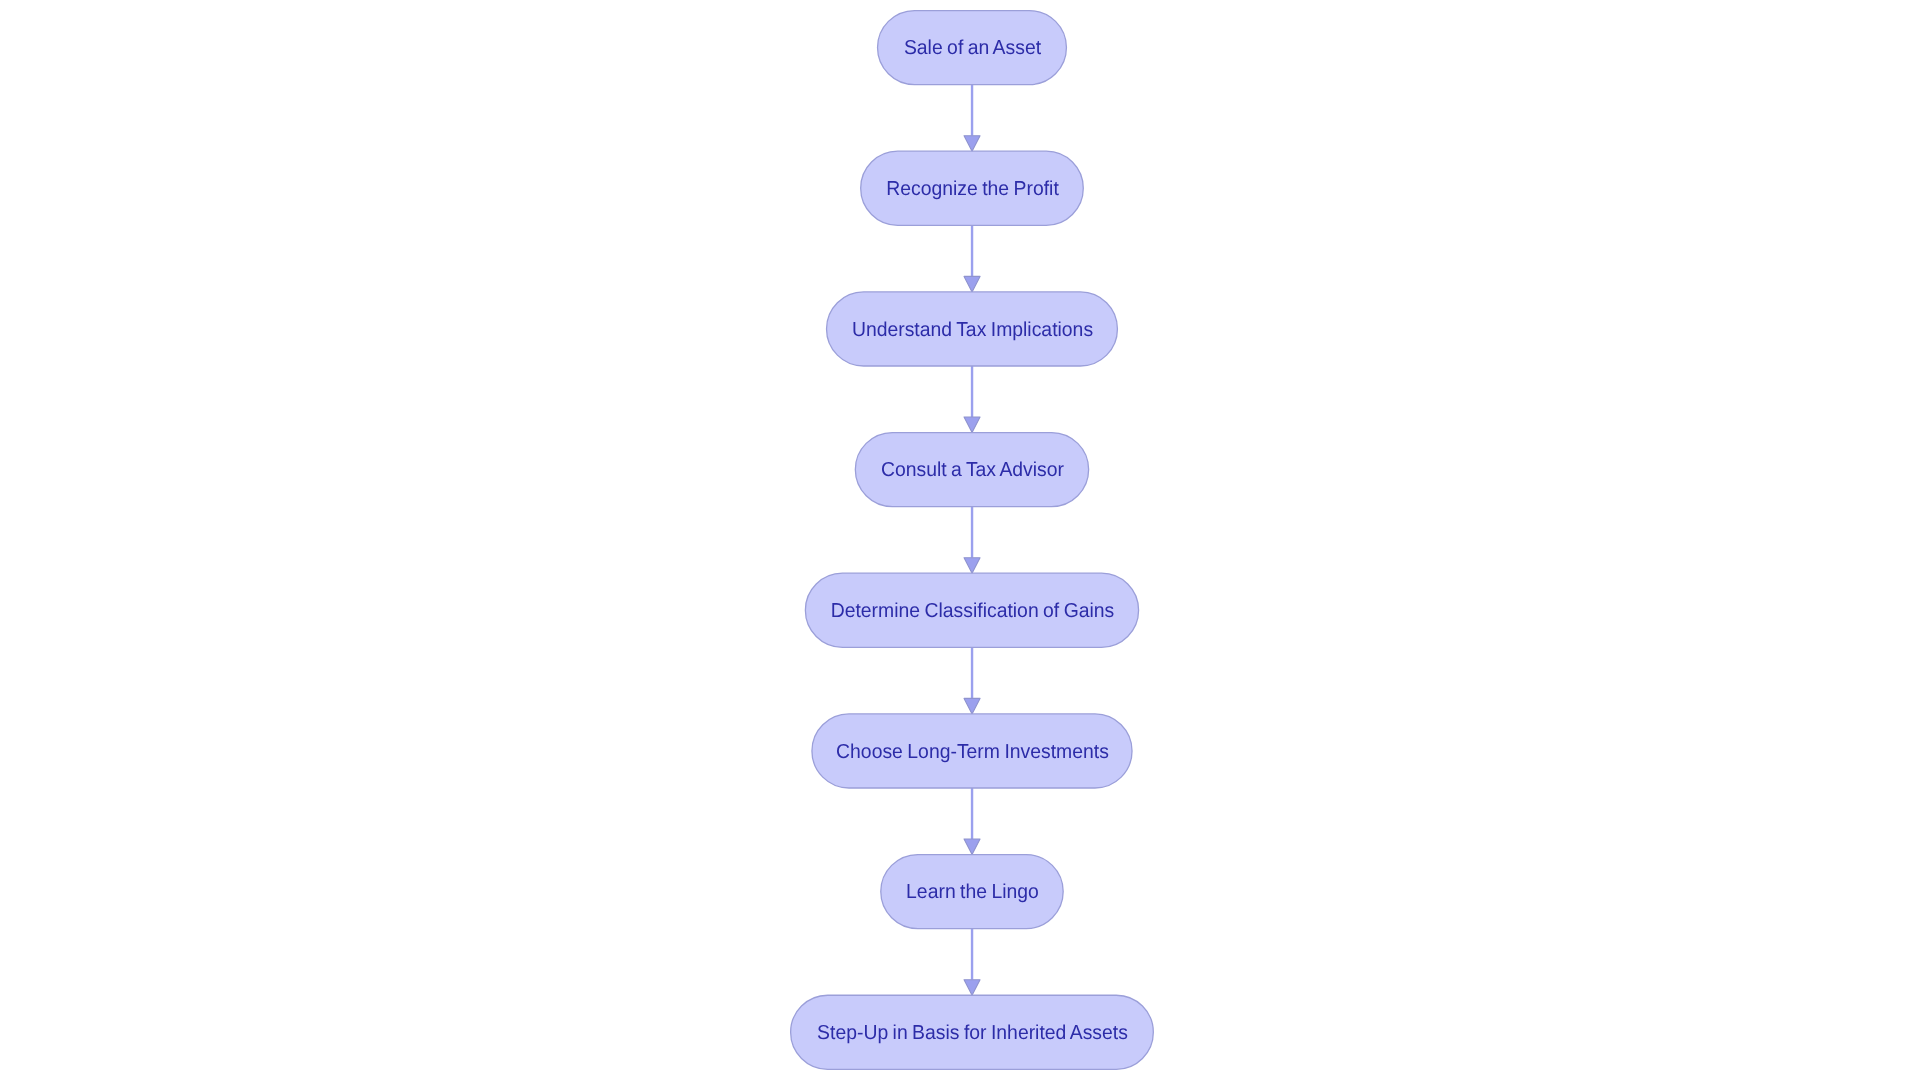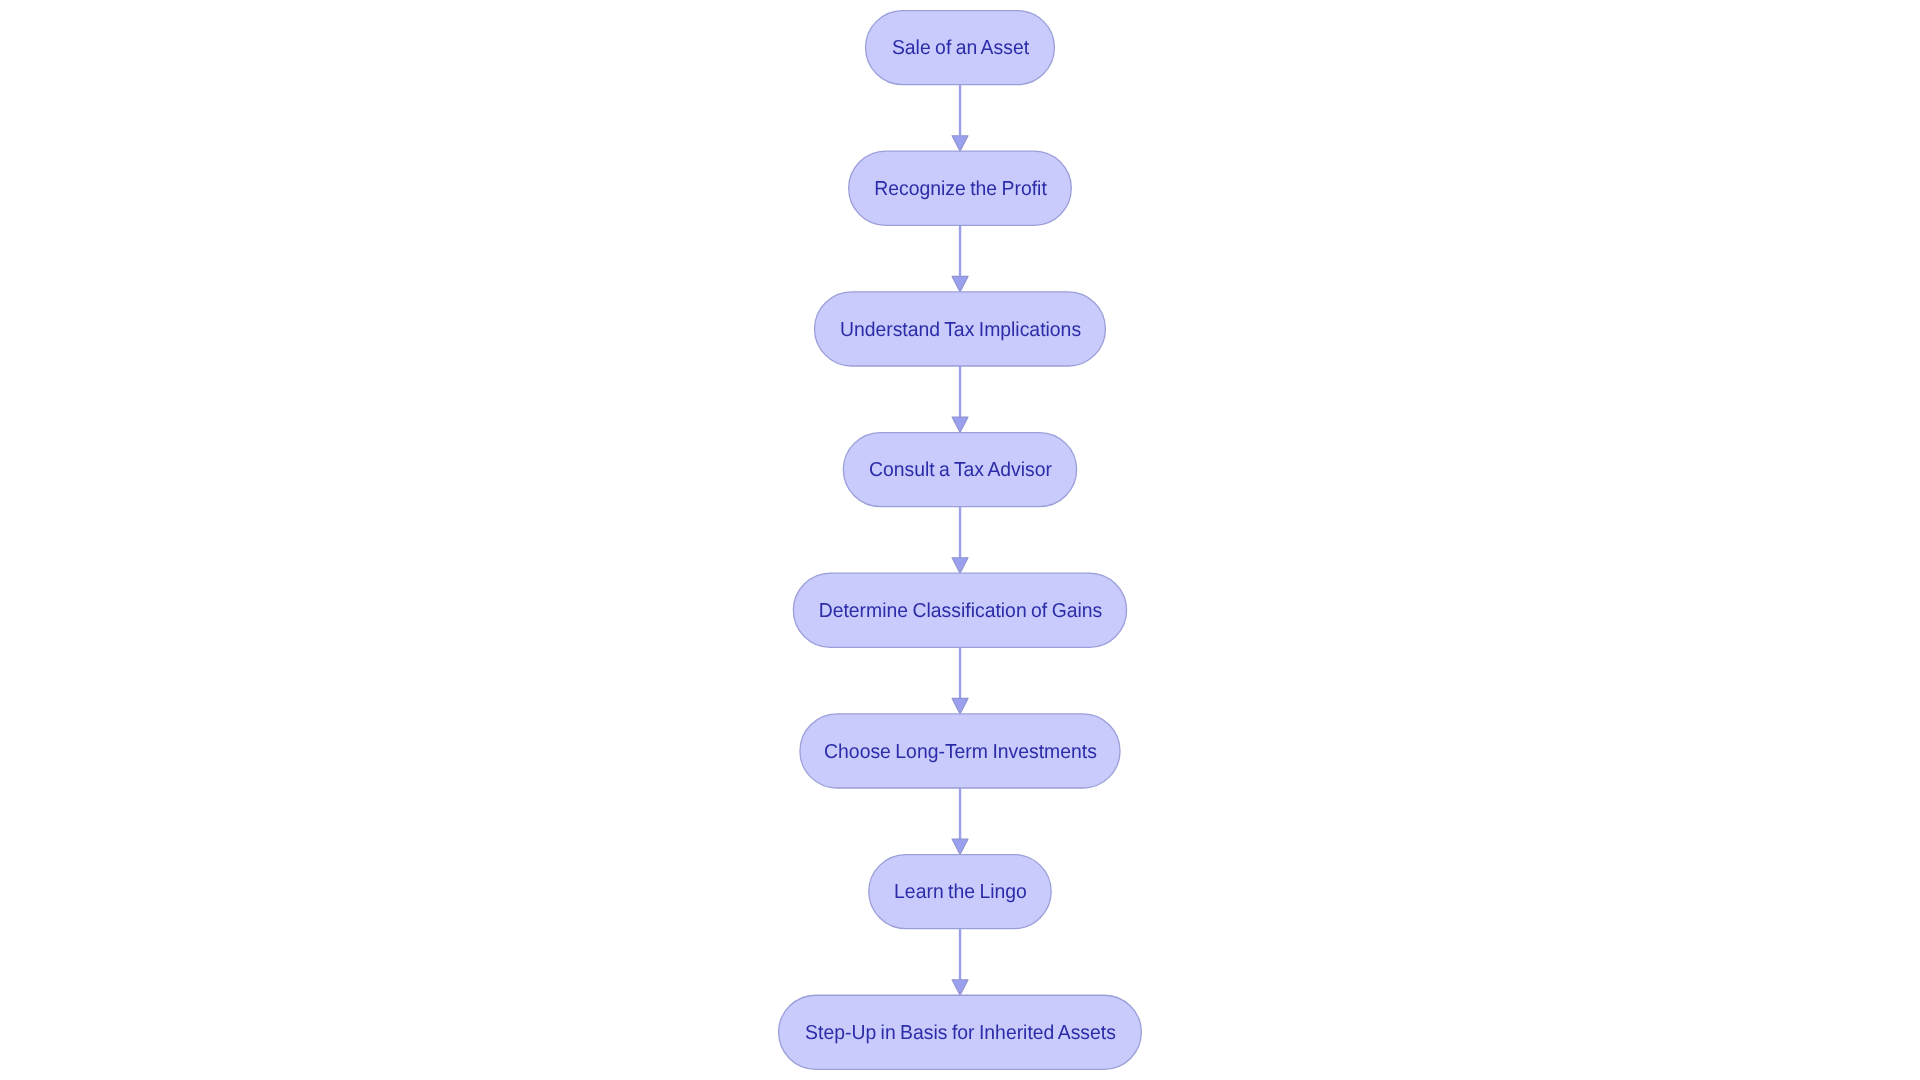--- a/index.html
+++ b/index.html
@@ -1,19 +1,19 @@
 <!DOCTYPE html>
 <html><head>
 <meta charset="utf-8">
 <title>Flowchart</title>
 <style>
   html,body{margin:0;padding:0;}
   body{width:1920px;height:1080px;overflow:hidden;background:#ffffff;
        font-family:"Liberation Sans",sans-serif;}
-  #chart-root{position:absolute;left:0;top:0;width:1524px;height:1080px;
+  #chart-root{position:absolute;left:12px;top:0;width:1524px;height:1080px;
               will-change:transform;}
   svg{display:block;shape-rendering:geometricPrecision;text-rendering:geometricPrecision;}
   text{-webkit-font-smoothing:antialiased;}
   .node-label{font-family:"Liberation Sans",sans-serif;font-size:20.2px;
               text-anchor:middle;}
 </style>
 </head>
 <body style="background: rgb(255, 255, 255);">
 
 <div id="chart-root">

